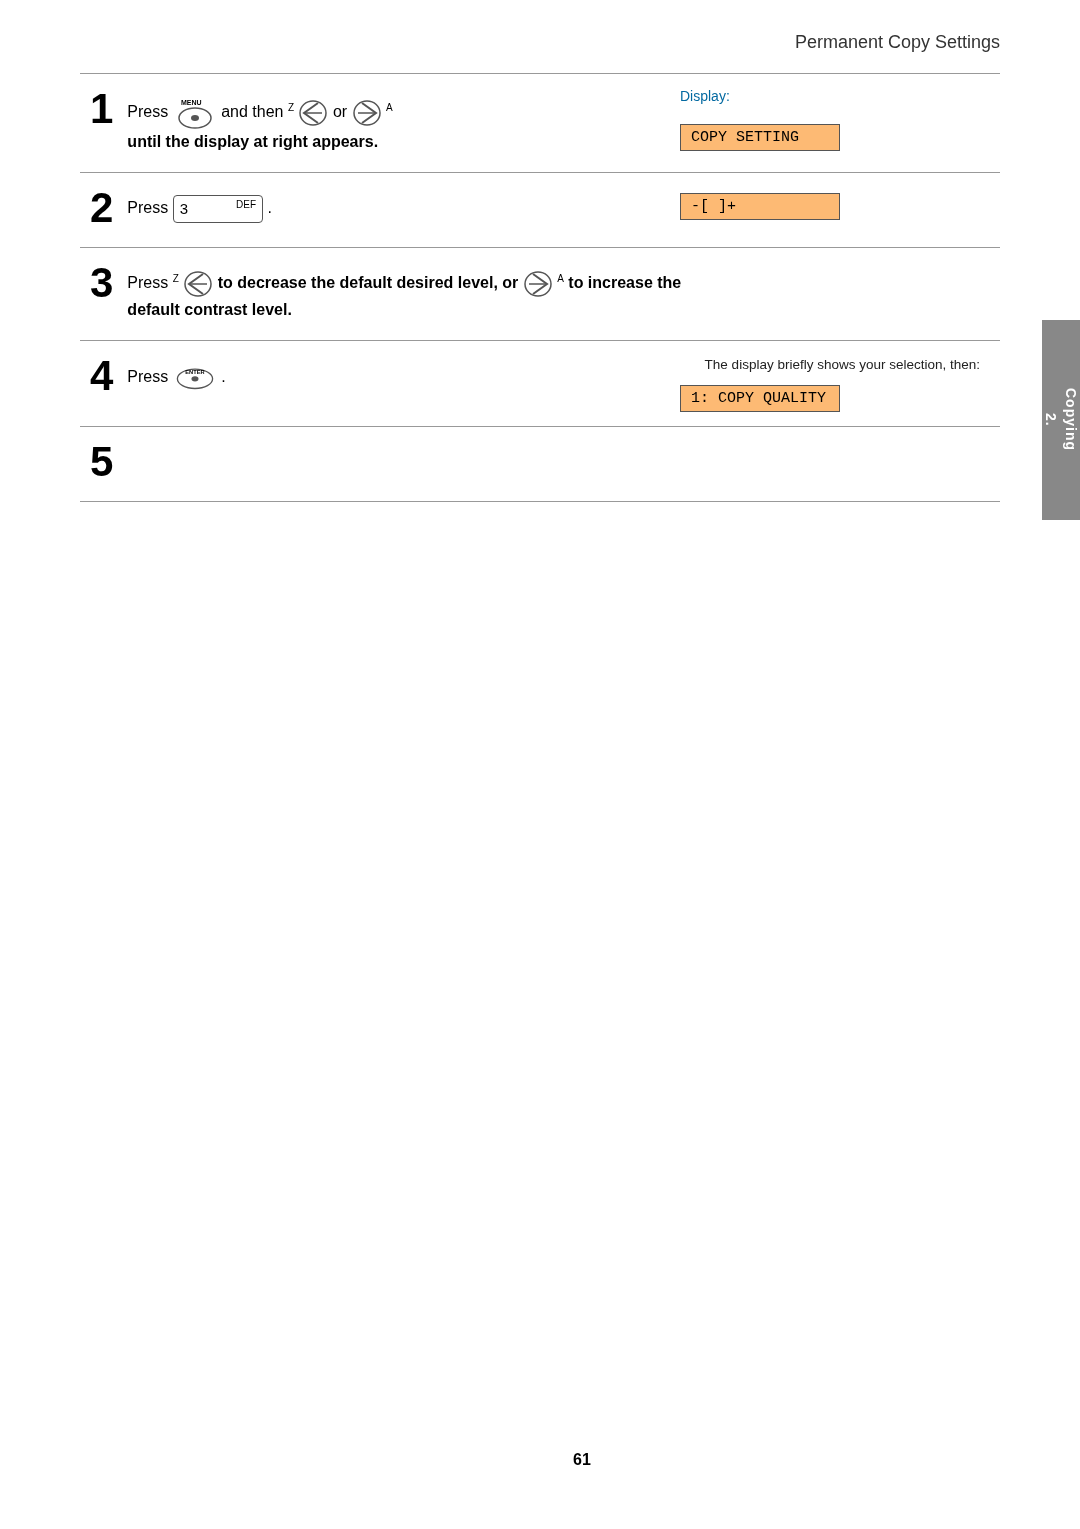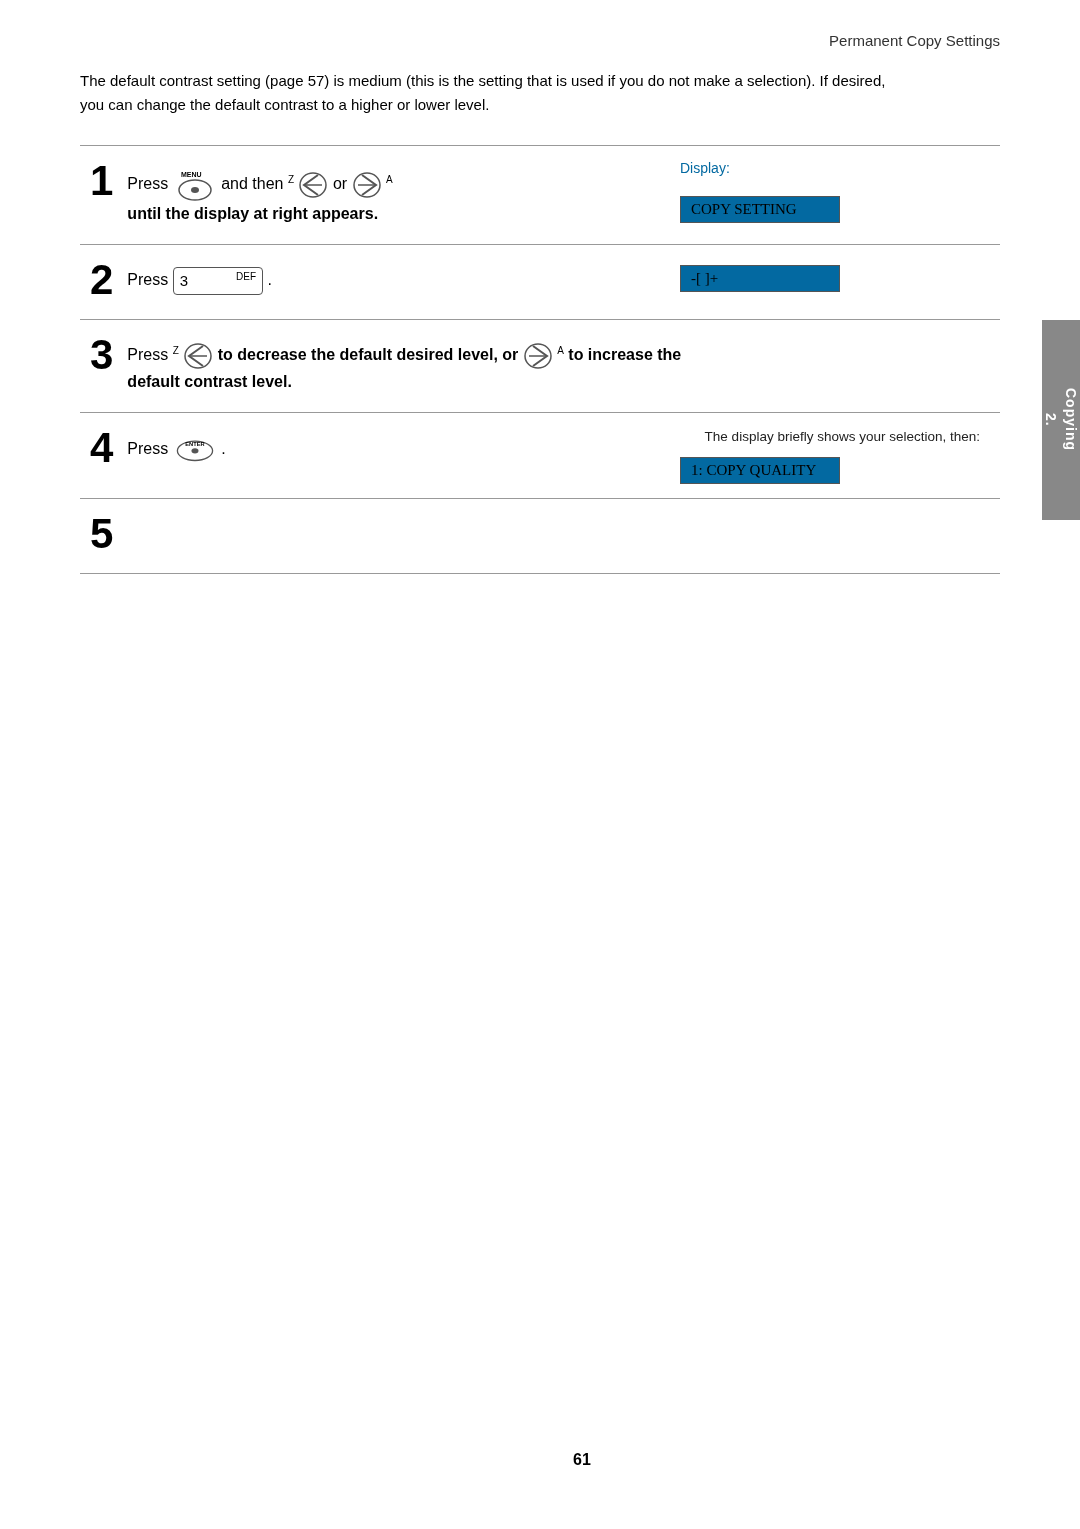--- a/index.html
+++ b/index.html
@@ -10,21 +10,21 @@
       background: #ffffff;
       font-family: Arial, Helvetica, sans-serif;
       font-size: 16px;
       color: #000;
       position: relative;
     }
 
     .page-header {
       text-align: right;
       padding: 32px 80px 0 0;
-      font-size: 15px;
+      font-size: 18px;
       color: #333;
     }
 
     .main-content {
       padding: 20px 80px 0 80px;
     }
 
     .section-title {
       font-size: 26px;
       font-weight: bold;
@@ -142,22 +142,22 @@
       width: 28px;
       height: 28px;
     }
 
     .display-box {
       border: 1px solid #555;
       padding: 4px 10px;
       font-size: 15px;
       display: inline-block;
       min-width: 160px;
-      background: #0369a1;
-      font-family: Liberation Serif, serif;
+      background: #fdba74;
+      font-family: Liberation Mono, monospace;
       margin-top: 4px;
     }
 
     .display-label {
       font-size: 14px;
       color: #0369a1;
       margin-bottom: 16px;
     }
 
     .step4-display-note {
@@ -225,21 +225,20 @@
 </head>
 <body>
 
 <div class="page-header">
   <span>Permanent Copy Settings</span>
 </div>
 
 <div class="main-content">
 
 
-  <p class="intro-text">The default contrast setting (page 57) is medium (this is the setting that is used if you do not make a selection). If desired, you can change the default contrast to a higher or lower level.</p>
 
   <div class="steps-table">
 
     <div class="step-row">
       <div class="step-left">
         <div class="step-number">1</div>
         <div class="step-content">
           <div class="step-instruction">
             <span>Press </span>
             

